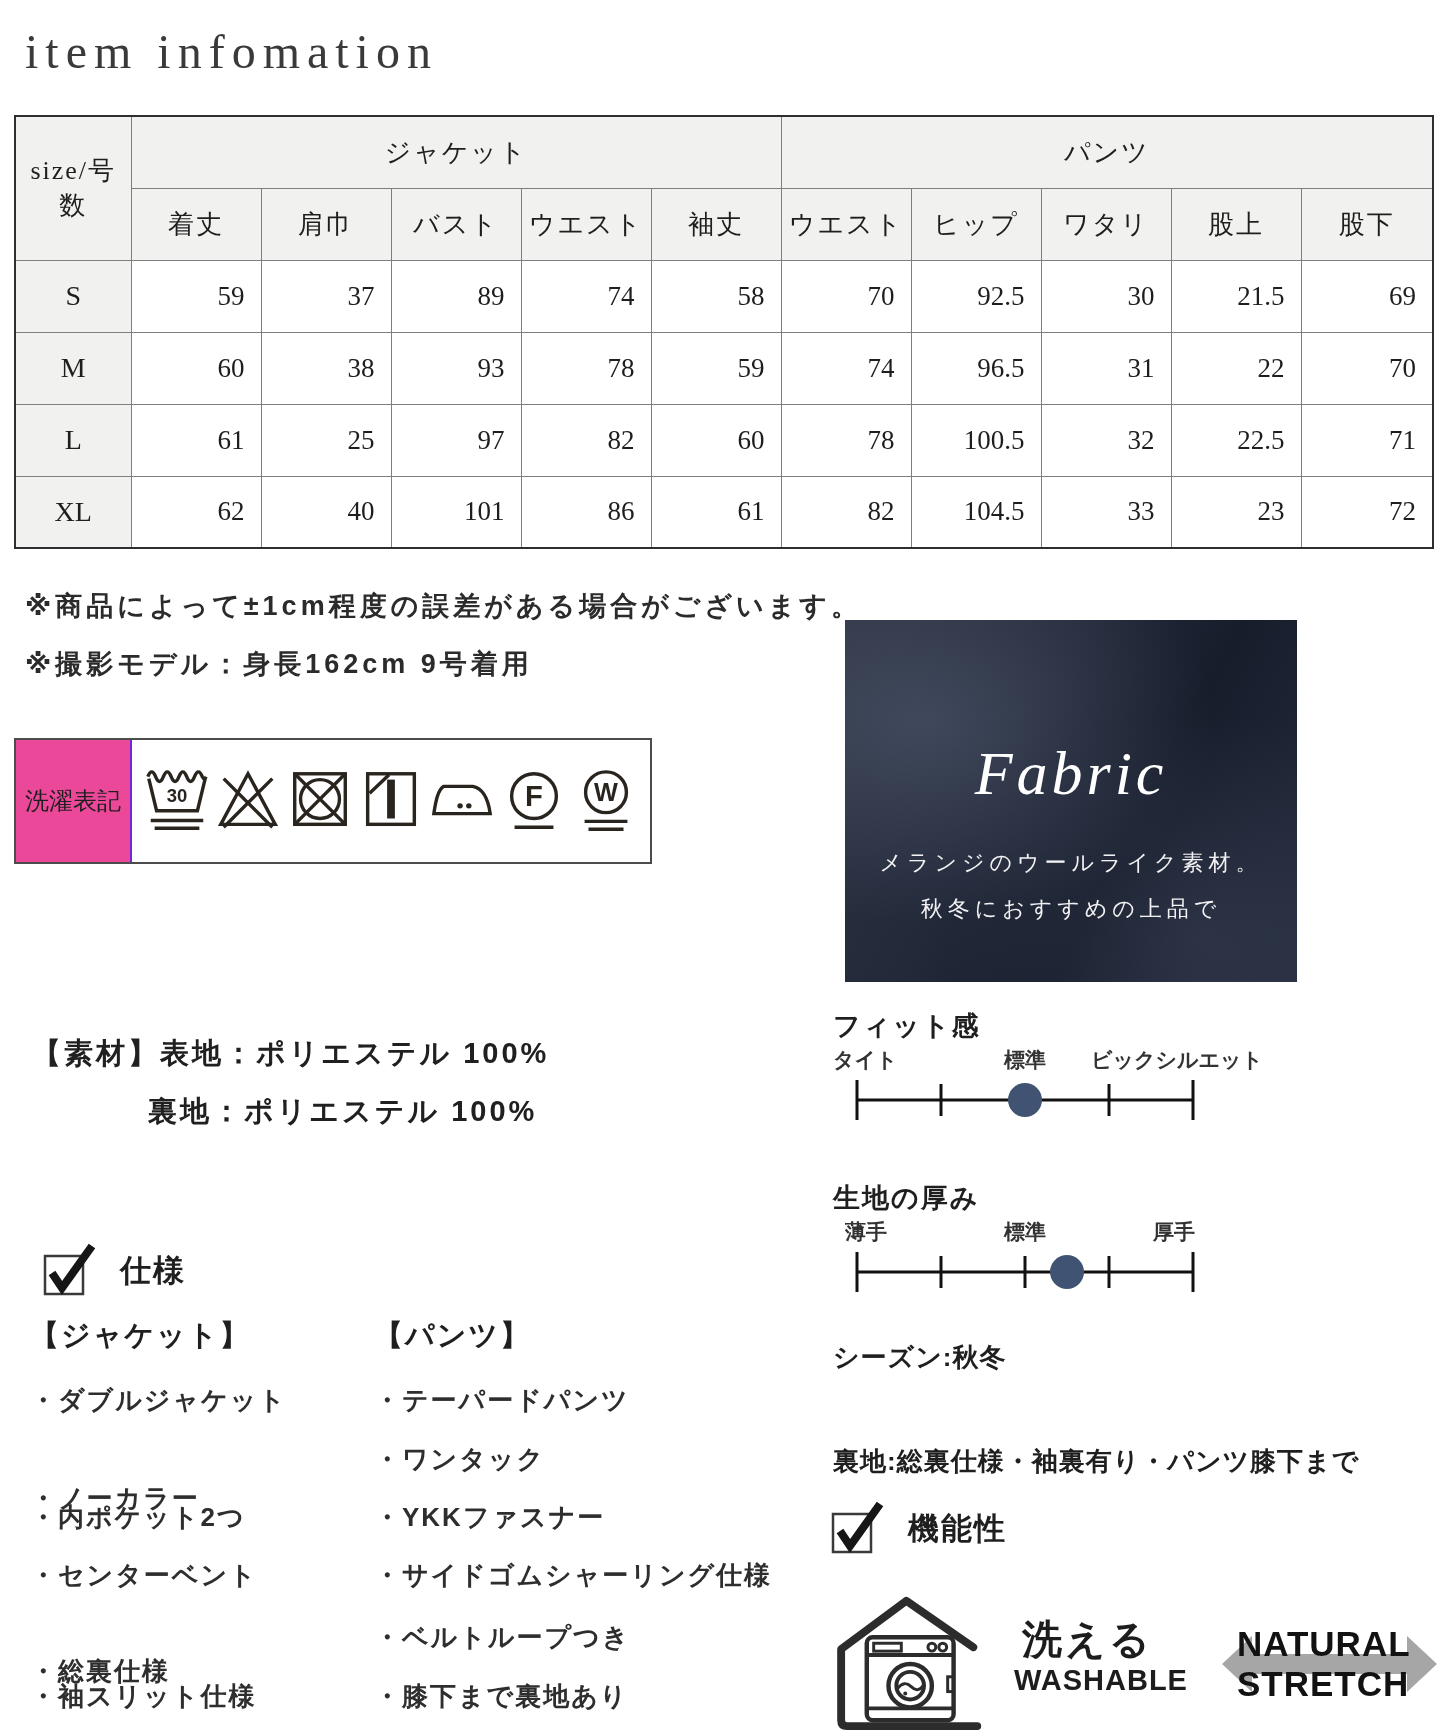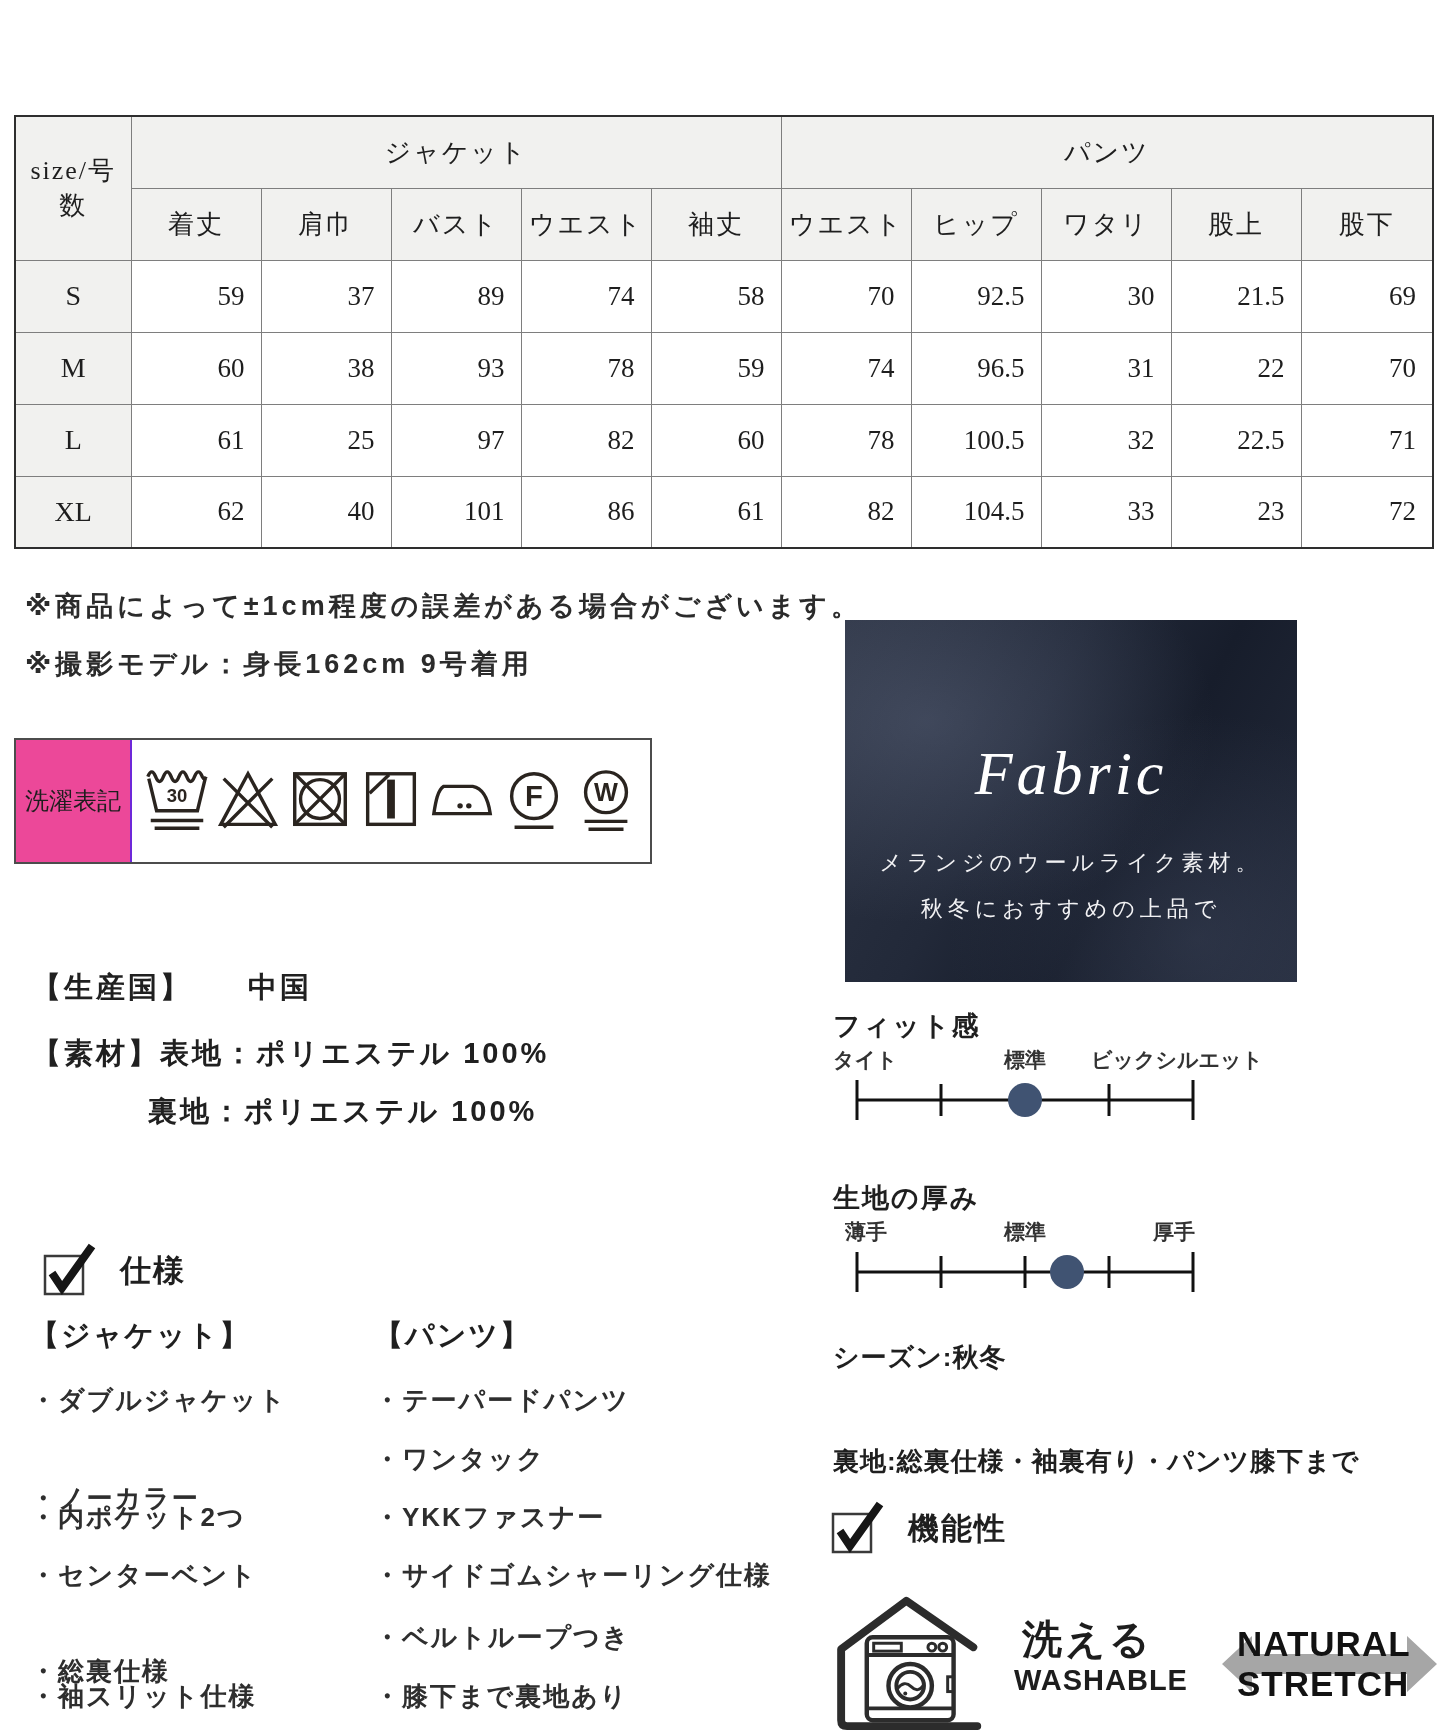--- a/index.html
+++ b/index.html
@@ -62,20 +62,21 @@
   .wash-en{font-size:29px;font-weight:700;letter-spacing:1px;color:#1d1d1d;}
   .ns-text{font-size:35px;font-weight:700;color:#121212;letter-spacing:1px;}
 
   .lic{stroke:#2a241f;fill:none;stroke-width:3.5;}
 </style>
 </head>
 <body>
 
 <div id="page">
 
+  <div class="abs title serif" style="left:25px;top:24px;">item infomation</div>
 
   <div class="abs" style="left:14px;top:115px;">
     <table class="size">
       <colgroup>
         <col style="width:116px;">
         <col style="width:130px;">
           <col style="width:130px;">
           <col style="width:130px;">
           <col style="width:130px;">
           <col style="width:130px;">
@@ -200,23 +201,20 @@
       </svg>
       <svg width="70" height="84" viewBox="0 0 72 84">
         <circle class="lic" cx="36" cy="33" r="21"></circle>
         <text x="36" y="42" text-anchor="middle" font-size="26" font-weight="bold" fill="#2a241f" font-family="Liberation Sans, sans-serif">W</text>
         <path class="lic" d="M14,63 H58"></path>
         <path class="lic" d="M18,71 H54"></path>
       </svg>
     </div>
   </div>
 
-  <div class="abs detail" style="left:32px;top:968px;">
-    <span>【生産国】</span><span class="gap"></span><span>中国</span>
-  </div>
   <div class="abs detail" style="left:32px;top:1034px;">
     <span>【素材】</span><span>表地：ポリエステル 100%</span>
   </div>
   <div class="abs detail" style="left:148px;top:1092px;">裏地：ポリエステル 100%</div>
 
   <svg class="abs" style="left:42px;top:1240px;" width="70" height="58" viewBox="0 0 70 58">
     <rect x="3" y="16" width="38" height="38" fill="none" stroke="#3a3a3a" stroke-width="2.5"></rect>
     <path d="M10,33 L20,48 L50,6" fill="none" stroke="#161616" stroke-width="8"></path>
   </svg>
   <div class="abs chk-label" style="left:120px;top:1250px;">仕様</div>

